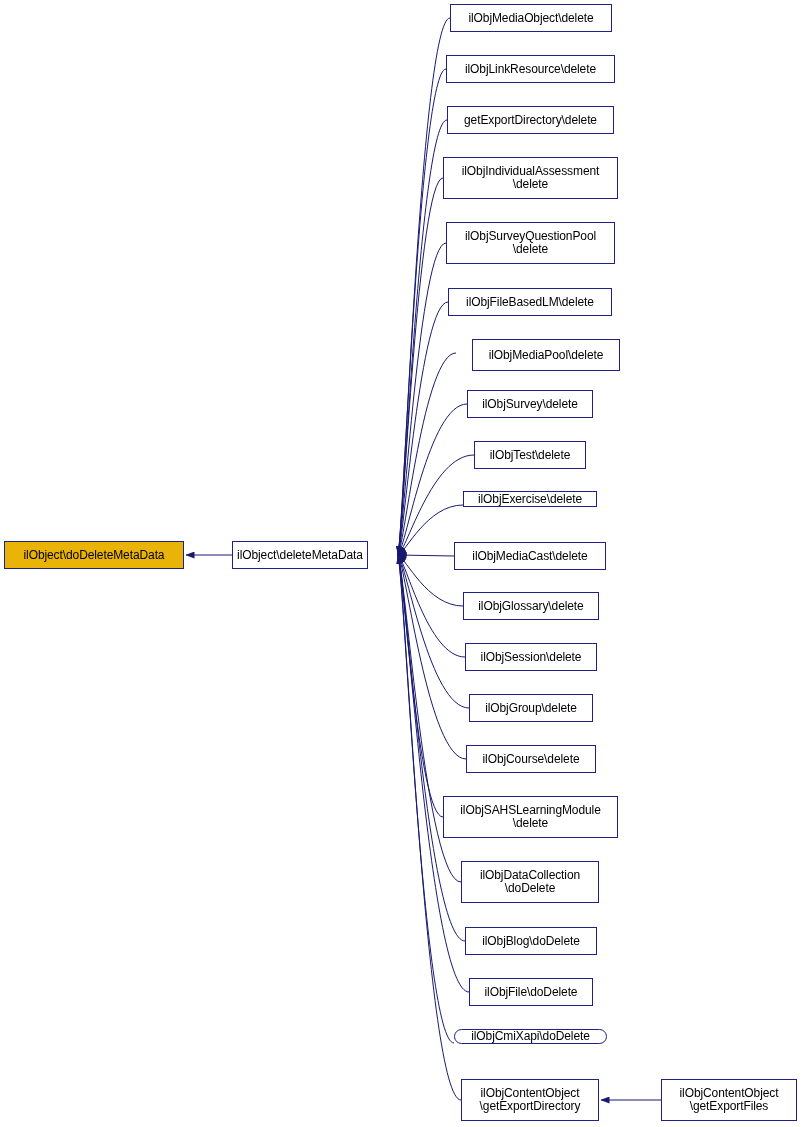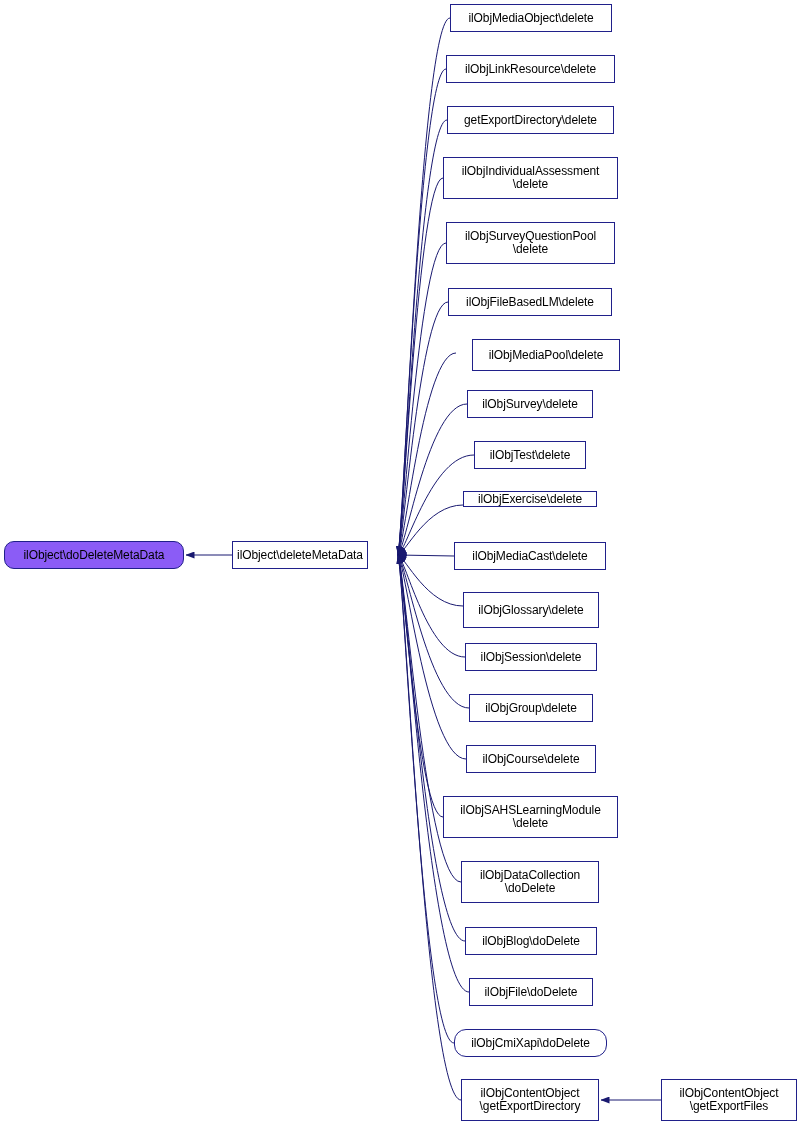--- a/index.html
+++ b/index.html
@@ -34,22 +34,21 @@
     font-size: 12px;
     line-height: 13px;
     text-align: center;
     display: flex;
     align-items: center;
     justify-content: center;
     white-space: pre;
     letter-spacing: -0.1px;
   }
   .node.highlight {
-    background: #8b5cf6;
-    border-radius: 10px;
+    background: #eab308;
   }
 </style>
 </head>
 <body>
 
 <div id="canvas">
   <svg class="edges" id="edge-layer" xmlns="http://www.w3.org/2000/svg">
     <defs>
       <marker id="arrowhead" markerWidth="9" markerHeight="7" refX="8.5" refY="3.5" orient="auto" markerUnits="userSpaceOnUse">
         <polygon points="0 0, 9 3.5, 0 7" fill="#191970"></polygon>
@@ -90,29 +89,29 @@
       <div class="node" style="left: 443px; top: 157px; width: 175px; height: 42px;">ilObjIndividualAssessment
 \delete</div>
       <div class="node" style="left: 446px; top: 222px; width: 169px; height: 42px;">ilObjSurveyQuestionPool
 \delete</div>
       <div class="node" style="left: 448px; top: 288px; width: 164px; height: 28px;">ilObjFileBasedLM\delete</div>
       <div class="node" style="left: 472px; top: 339px; width: 148px; height: 32px;">ilObjMediaPool\delete</div>
       <div class="node" style="left: 467px; top: 390px; width: 126px; height: 28px;">ilObjSurvey\delete</div>
       <div class="node" style="left: 474px; top: 441px; width: 112px; height: 28px;">ilObjTest\delete</div>
       <div class="node" style="left: 463px; top: 491px; width: 134px; height: 16px;">ilObjExercise\delete</div>
       <div class="node" style="left: 454px; top: 542px; width: 152px; height: 28px;">ilObjMediaCast\delete</div>
-      <div class="node" style="left: 463px; top: 592px; width: 136px; height: 36px;">ilObjGlossary\delete</div>
+      <div class="node" style="left: 463px; top: 592px; width: 136px; height: 28px;">ilObjGlossary\delete</div>
       <div class="node" style="left: 465px; top: 643px; width: 132px; height: 28px;">ilObjSession\delete</div>
       <div class="node" style="left: 469px; top: 694px; width: 124px; height: 28px;">ilObjGroup\delete</div>
       <div class="node" style="left: 466px; top: 745px; width: 130px; height: 28px;">ilObjCourse\delete</div>
       <div class="node" style="left: 443px; top: 796px; width: 175px; height: 42px;">ilObjSAHSLearningModule
 \delete</div>
       <div class="node" style="left: 461px; top: 861px; width: 138px; height: 42px;">ilObjDataCollection
 \doDelete</div>
       <div class="node" style="left: 465px; top: 927px; width: 132px; height: 28px;">ilObjBlog\doDelete</div>
       <div class="node" style="left: 469px; top: 978px; width: 124px; height: 28px;">ilObjFile\doDelete</div>
-      <div class="node" style="left: 454px; top: 1029px; width: 153px; height: 28px; border-radius: 12px;">ilObjCmiXapi\doDelete</div>
+      <div class="node" style="left: 454px; top: 1029px; width: 153px; height: 15px; border-radius: 12px;">ilObjCmiXapi\doDelete</div>
       <div class="node" style="left: 461px; top: 1079px; width: 138px; height: 42px;">ilObjContentObject
 \getExportDirectory</div>
       <div class="node" style="left: 661px; top: 1079px; width: 136px; height: 42px;">ilObjContentObject
 \getExportFiles</div>
     </div>
 </div>
 
 </body></html>

